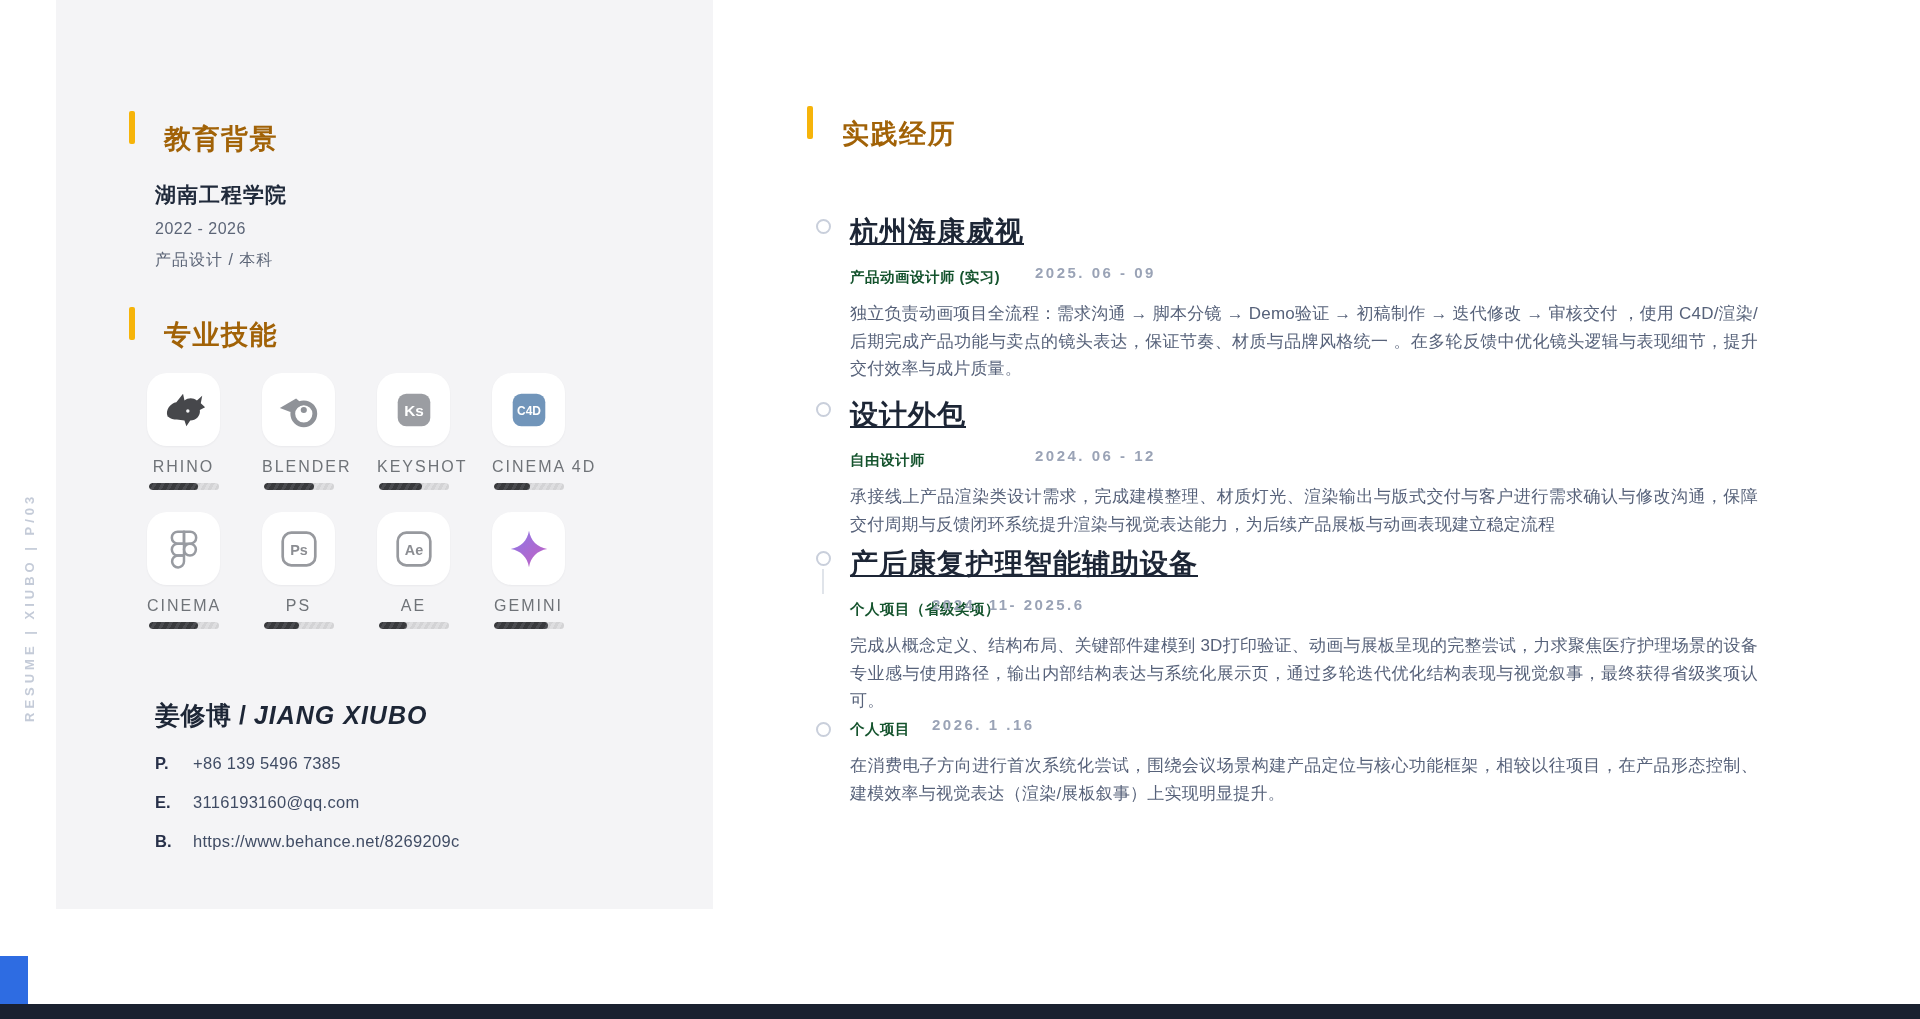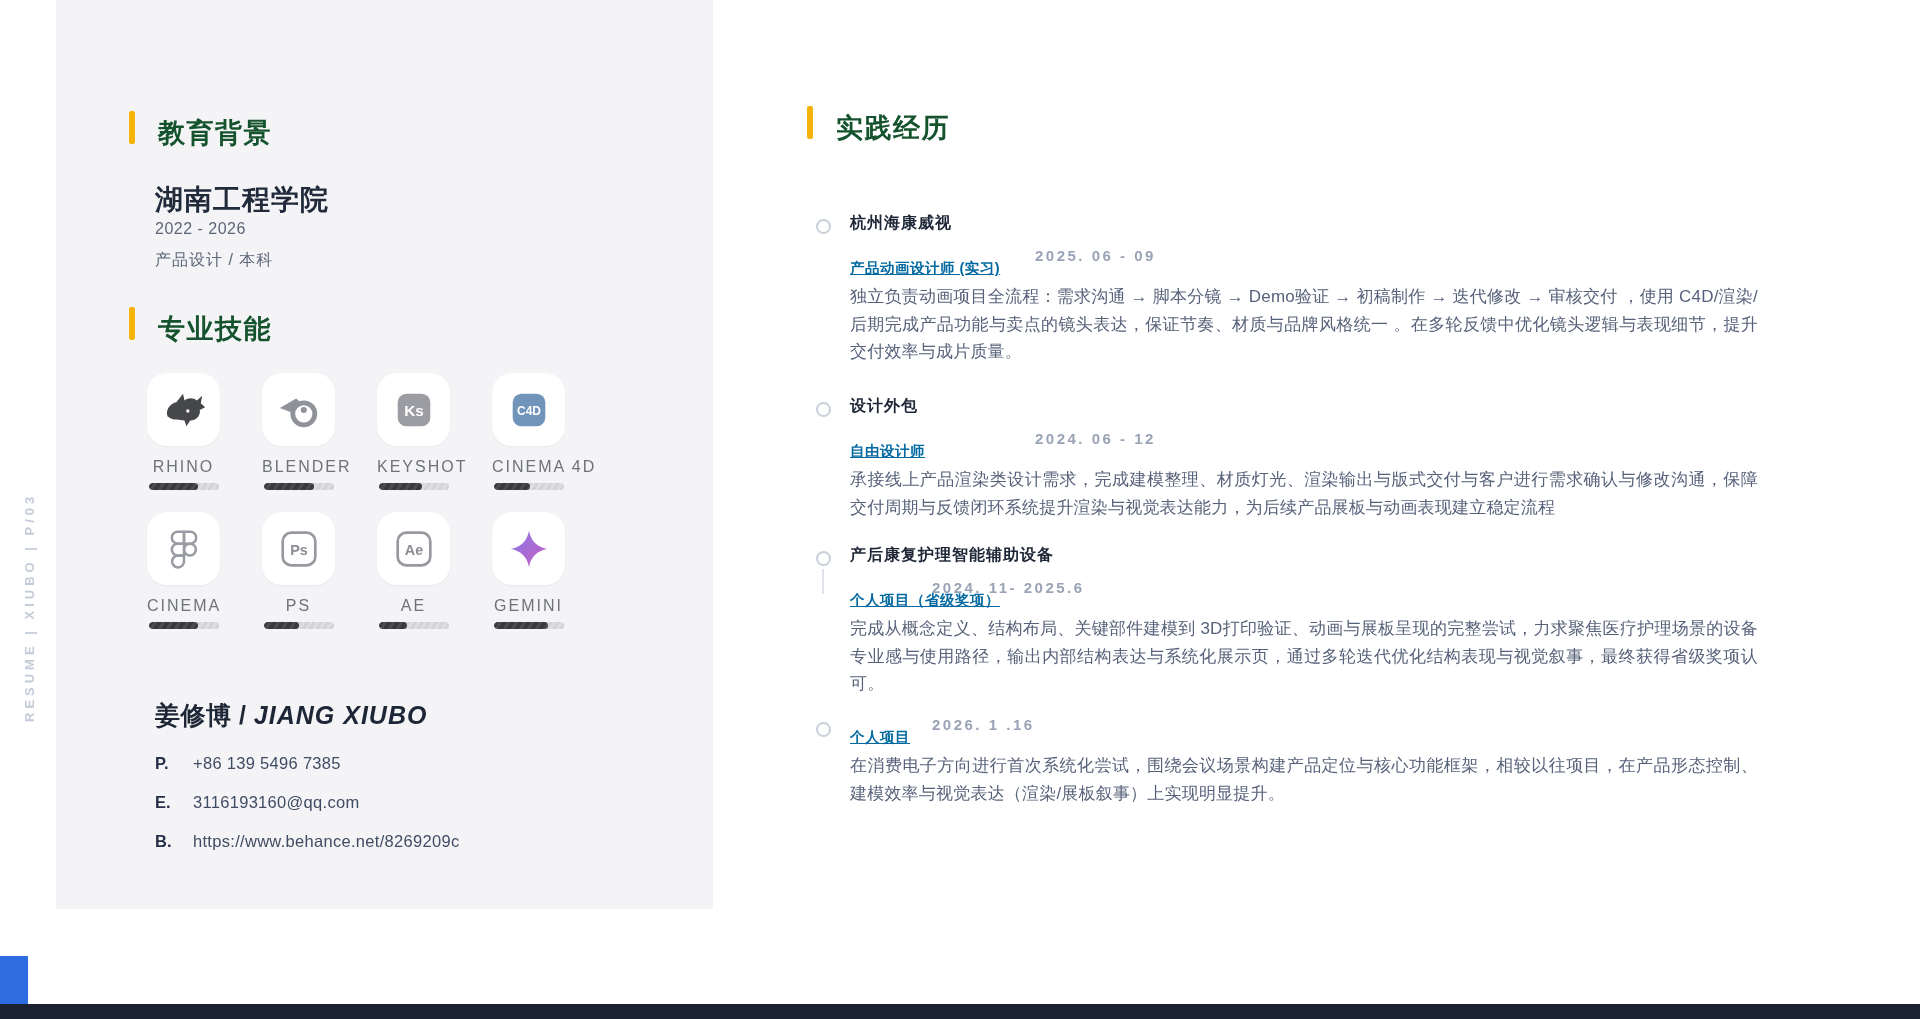--- a/index.html
+++ b/index.html
@@ -13,27 +13,27 @@
 
   .vertical-label{
     position:absolute;left:10px;top:460px;height:295px;width:38px;
     display:flex;align-items:center;justify-content:center;
     writing-mode:vertical-rl;transform:rotate(180deg);
     font-size:13px;font-weight:700;letter-spacing:4px;color:#c4cbd8;white-space:nowrap;
   }
 
   .section-heading{position:absolute;display:flex;align-items:flex-start;gap:17px;}
   .accent-bar{width:6px;height:33px;border-radius:2px;background:#F6B40A;margin-top:2px;flex:none;}
-  .section-heading h2{margin:6px;font-size:27px;font-weight:800;color:#14532d;letter-spacing:1.5px;line-height:36px;}
+  .section-heading h2{margin:12px;font-size:27px;font-weight:800;color:#a16207;letter-spacing:1.5px;line-height:36px;}
 
   #edu-heading{left:129px;top:109px;}
   #skills-heading{left:129px;top:305px;}
   #exp-heading{left:807px;top:104px;}
 
-  .school{position:absolute;left:155px;top:181px;font-size:28px;font-weight:800;color:#202a3b;letter-spacing:1px;}
+  .school{position:absolute;left:155px;top:181px;font-size:21px;font-weight:800;color:#202a3b;letter-spacing:1px;}
   .edu-period{position:absolute;left:155px;top:220px;font-size:16px;color:#5c6577;letter-spacing:.5px;}
   .edu-major{position:absolute;left:155px;top:250px;font-size:16px;color:#5c6577;letter-spacing:1px;}
 
   .skills-grid{position:absolute;left:147px;top:373px;display:grid;grid-template-columns:repeat(4,73px);column-gap:42px;row-gap:22px;}
   .skill-cell{width:73px;text-align:center;}
   .skill-tile{width:73px;height:73px;background:#ffffff;border-radius:20px;display:flex;align-items:center;justify-content:center;box-shadow:0 1px 2px rgba(30,40,60,.05);}
   .skill-name{margin-top:12px;font-size:16px;letter-spacing:2px;color:#6f7378;white-space:nowrap;}
   .skill-track{margin:7px auto 0;width:70px;height:7px;border-radius:4px;overflow:hidden;
     background:repeating-linear-gradient(120deg,#d3d3d5 0 3px,#dedee0 3px 6px);}
   .skill-fill{height:100%;border-radius:4px;
@@ -42,23 +42,23 @@
   .profile-name{position:absolute;left:155px;top:699px;font-size:25px;font-weight:800;color:#1d2636;letter-spacing:.5px;}
   .profile-name .latin{font-style:italic;letter-spacing:1px;}
 
   .contacts{position:absolute;left:155px;top:754px;}
   .contact-row{display:flex;align-items:baseline;margin-bottom:20px;font-size:16.5px;}
   .contact-label{width:38px;font-weight:800;color:#273049;flex:none;}
   .contact-value{color:#404c64;letter-spacing:.3px;}
 
   .exp-item{position:absolute;left:850px;width:908px;}
   #exp-1{top:213px;} #exp-2{top:396px;} #exp-3{top:545px;} #exp-4{top:716px;}
-  .exp-title{margin:0 0 13px;font-size:16px;font-weight:800;color:#1d2636;letter-spacing:1px;}
+  .exp-title{margin:0 0 13px;font-size:28px;font-weight:800;color:#1d2636;letter-spacing:1px;text-decoration:underline;}
   .exp-meta{position:relative;height:21px;margin-bottom:15px;}
-  .exp-role{position:absolute;left:0;top:12px;font-size:14.5px;font-weight:700;color:#0369a1;letter-spacing:.5px;text-decoration:underline;}
+  .exp-role{position:absolute;left:0;top:4px;font-size:14.5px;font-weight:700;color:#14532d;letter-spacing:.5px;}
   .exp-date{position:absolute;top:0;font-size:15px;font-weight:600;letter-spacing:2.5px;color:#9aa3b6;}
   .date-far{left:185px;}
   .date-near{left:82px;}
   .exp-desc{margin:0;font-size:17px;line-height:27.5px;color:#57627a;letter-spacing:.2px;text-align:justify;}
   .timeline-dot{position:absolute;left:-34px;top:6px;width:11px;height:11px;border:2px solid #c9cfdb;border-radius:50%;background:transparent;}
   .timeline-connector{position:absolute;left:-28px;top:24px;width:2px;height:25px;background:#e0e4ea;}
 
   .page-edge-accent{position:absolute;left:0;top:956px;width:28px;height:48px;background:#2e6ce2;}
   .bottom-bar{position:absolute;left:0;top:1004px;width:1920px;height:15px;background:#1a2130;}
 

